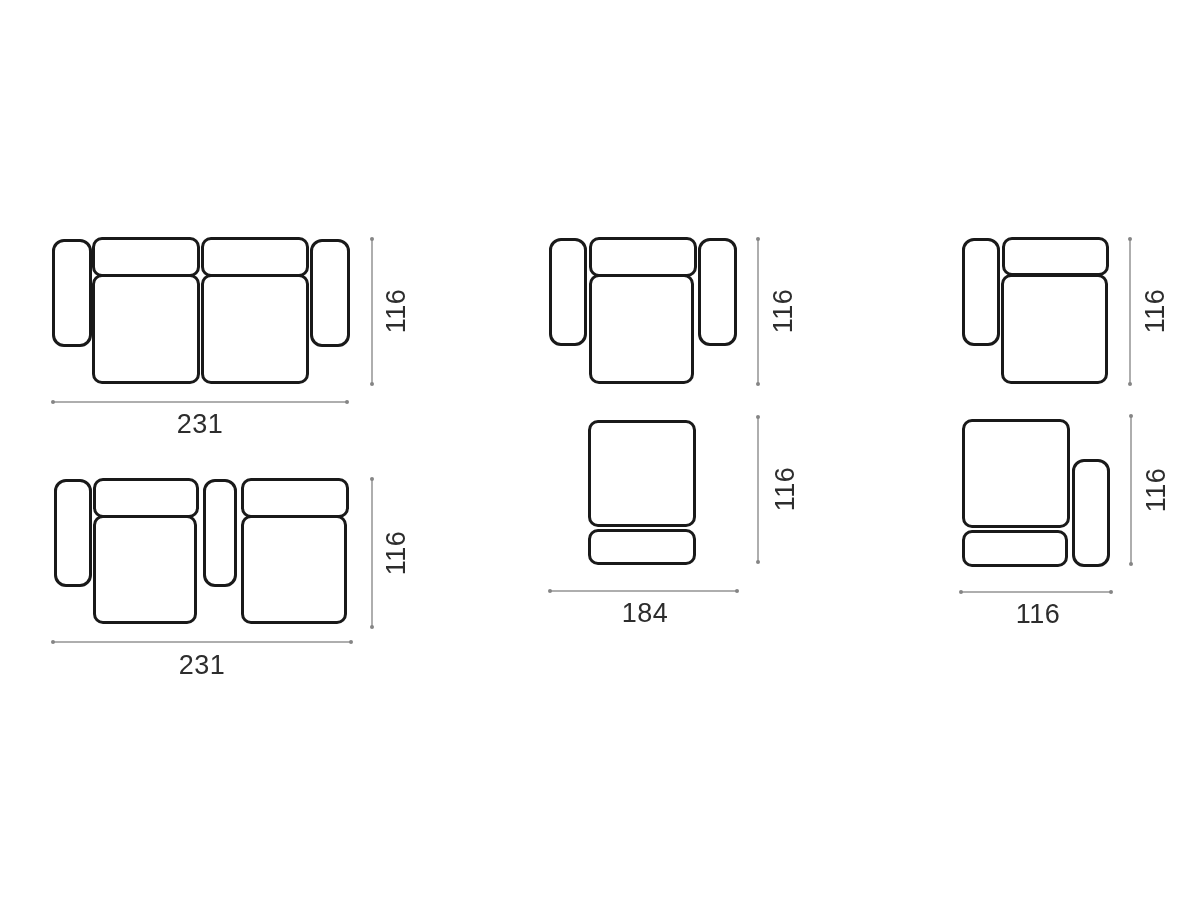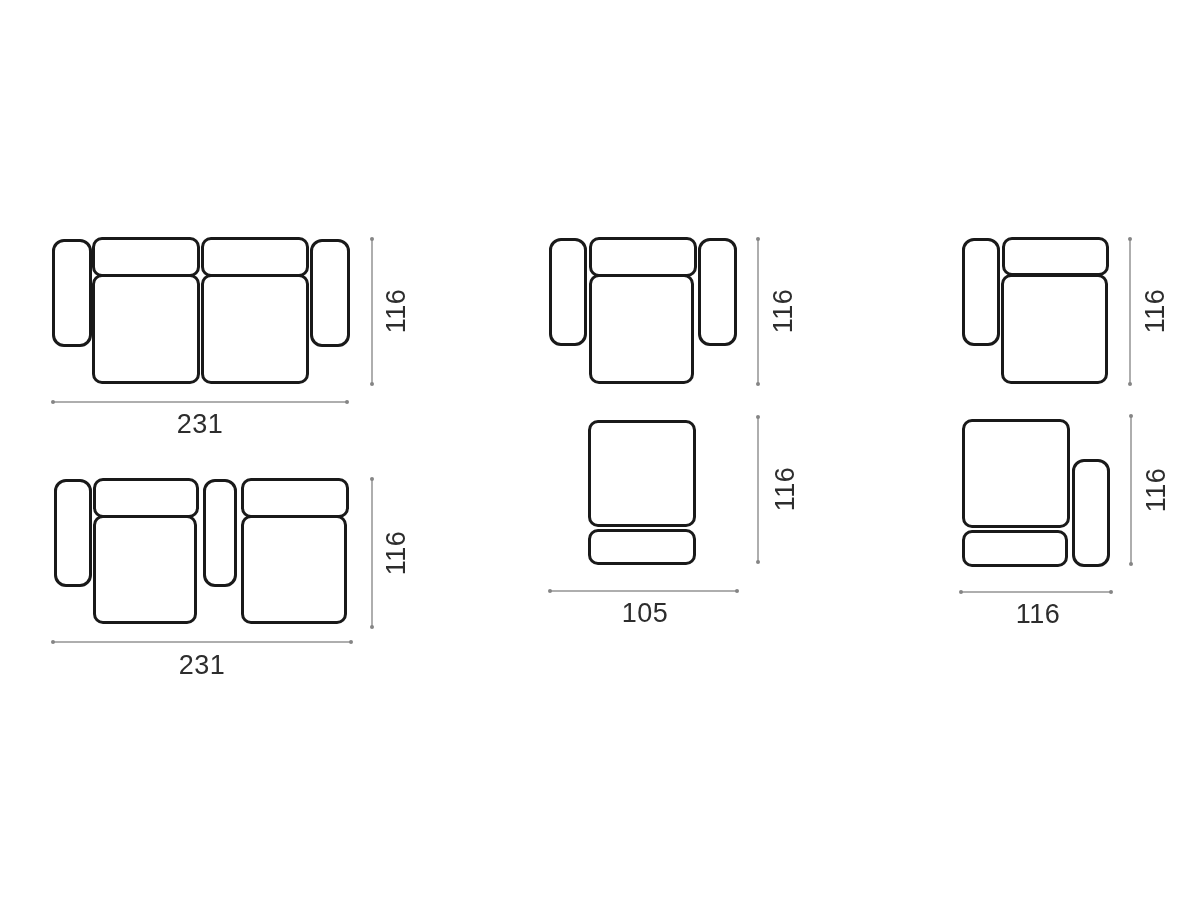--- a/index.html
+++ b/index.html
@@ -83,21 +83,21 @@
     <div class="p arm" style="left:698px;top:238px;width:39px;height:108px;"></div>
     <div class="p" style="left:589px;top:274px;width:105px;height:110px;"></div>
     <div class="dv" style="left:757px;top:238px;height:147px;"></div>
     <div class="lab v" style="left:783px;top:311px;">116</div>
   </div>
 
   <div>
     <div class="p" style="left:588px;top:420px;width:108px;height:107px;"></div>
     <div class="p" style="left:588px;top:529px;width:108px;height:36px;"></div>
     <div class="dh" style="left:549px;top:590px;width:189px;"></div>
-    <div class="lab" style="left:645px;top:613px;">105</div>
+    <div class="lab" style="left:645px;top:613px;">184</div>
     <div class="dv" style="left:757px;top:416px;height:147px;"></div>
     <div class="lab v" style="left:785px;top:489px;">116</div>
   </div>
 
   <div>
     <div class="p arm" style="left:962px;top:238px;width:38px;height:108px;"></div>
     <div class="p" style="left:1002px;top:237px;width:107px;height:39px;"></div>
     <div class="p" style="left:1001px;top:274px;width:107px;height:110px;"></div>
     <div class="dv" style="left:1129px;top:238px;height:147px;"></div>
     <div class="lab v" style="left:1155px;top:311px;">116</div>

